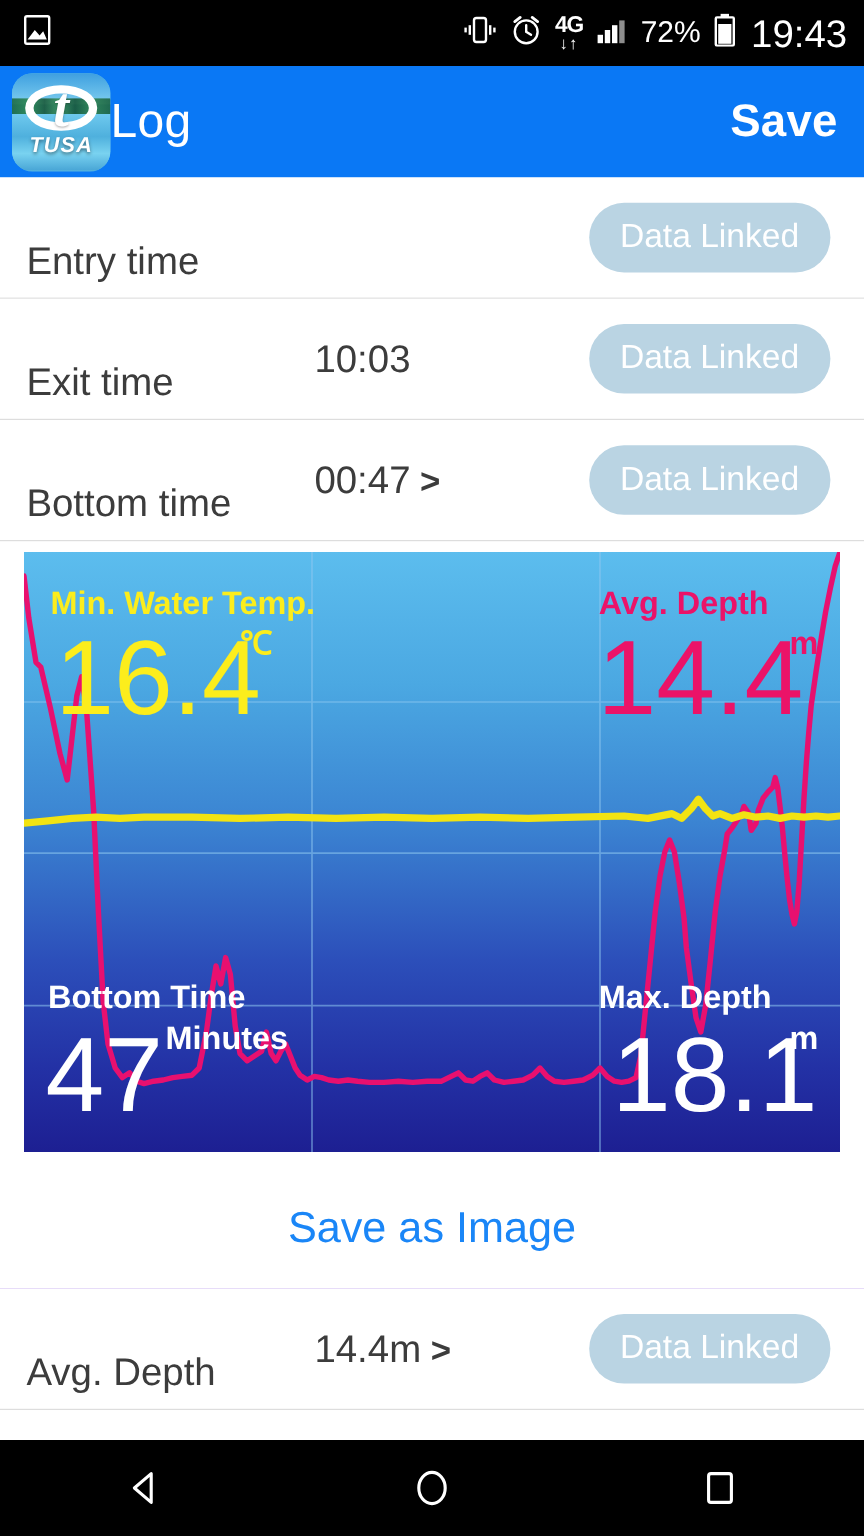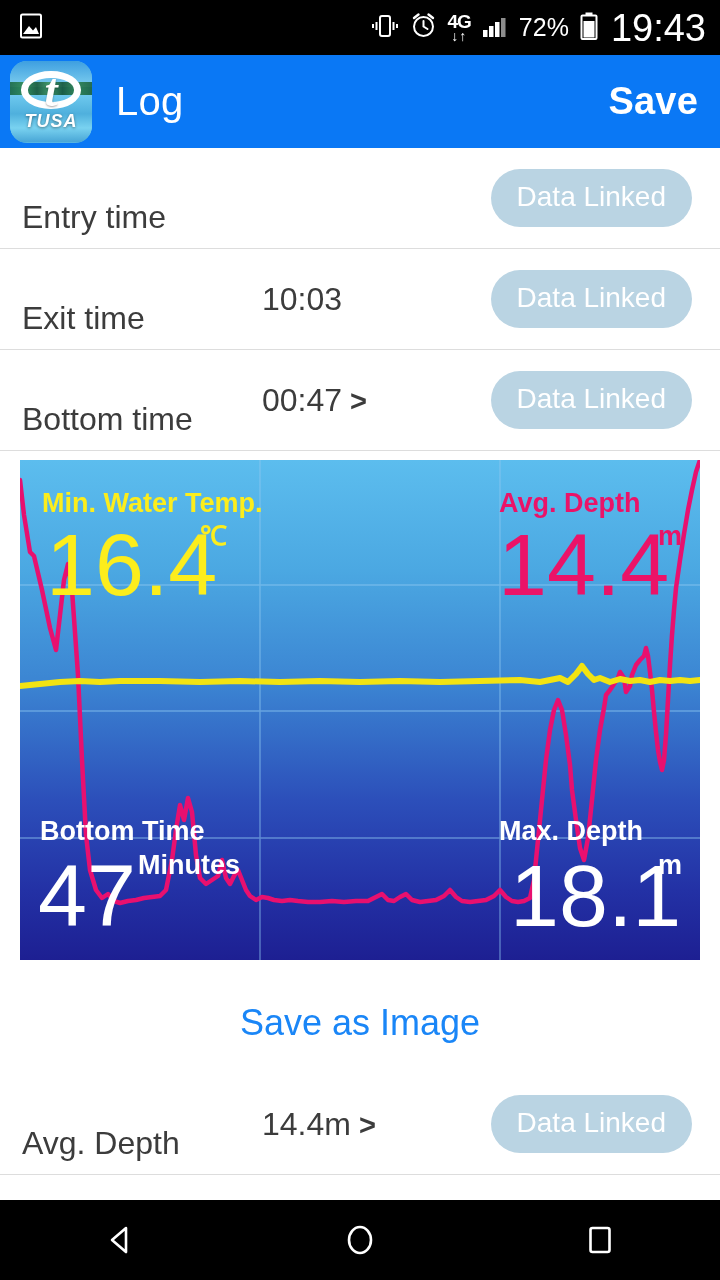--- a/index.html
+++ b/index.html
@@ -37,21 +37,21 @@
   .sb-icon { display: block; }
   .sb-text {
     color: #ffffff;
     font-size: 25px;
     font-weight: 400;
     letter-spacing: 0px;
     line-height: 1;
   }
   .sb-clock {
     color: #ffffff;
-    font-size: 38px;
+    font-size: 32px;
     font-weight: 400;
     line-height: 1;
     margin-left: 2px;
   }
   .net-badge {
     display: flex;
     flex-direction: column;
     align-items: center;
     line-height: 1;
   }
@@ -132,21 +132,20 @@
     font-size: 18px;
     font-weight: 700;
     font-style: italic;
     letter-spacing: 1px;
     text-shadow: 0 1px 3px rgba(0,0,0,.45);
   }
   .app-title {
     color: #ffffff;
     font-size: 40px;
     font-weight: 400;
-    margin-left: 24px;
     letter-spacing: .3px;
   }
   .app-save {
     margin-left: auto;
     color: #ffffff;
     font-size: 38px;
     font-weight: 700;
     letter-spacing: .2px;
   }
 

